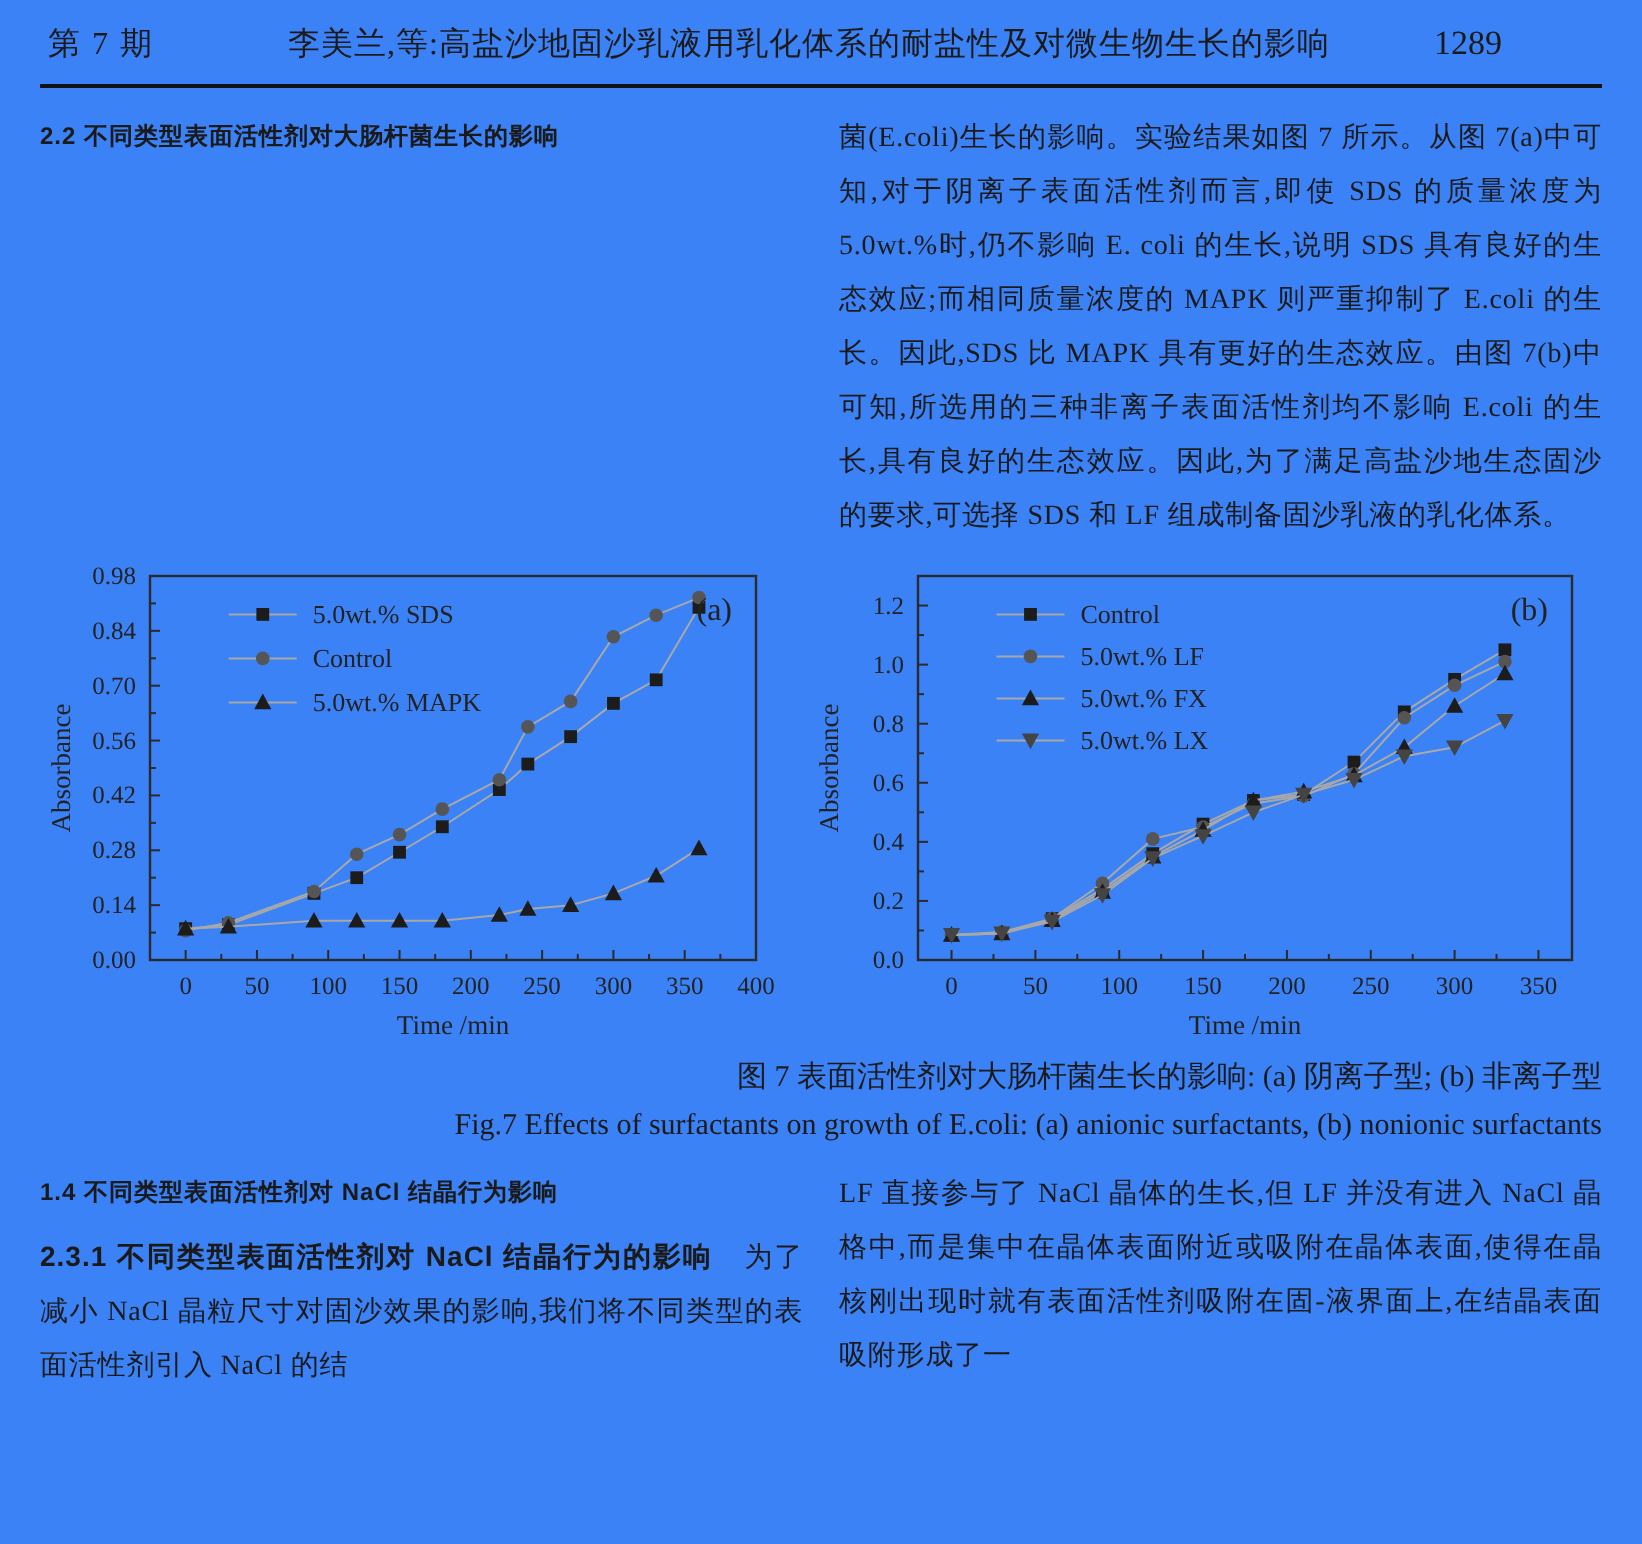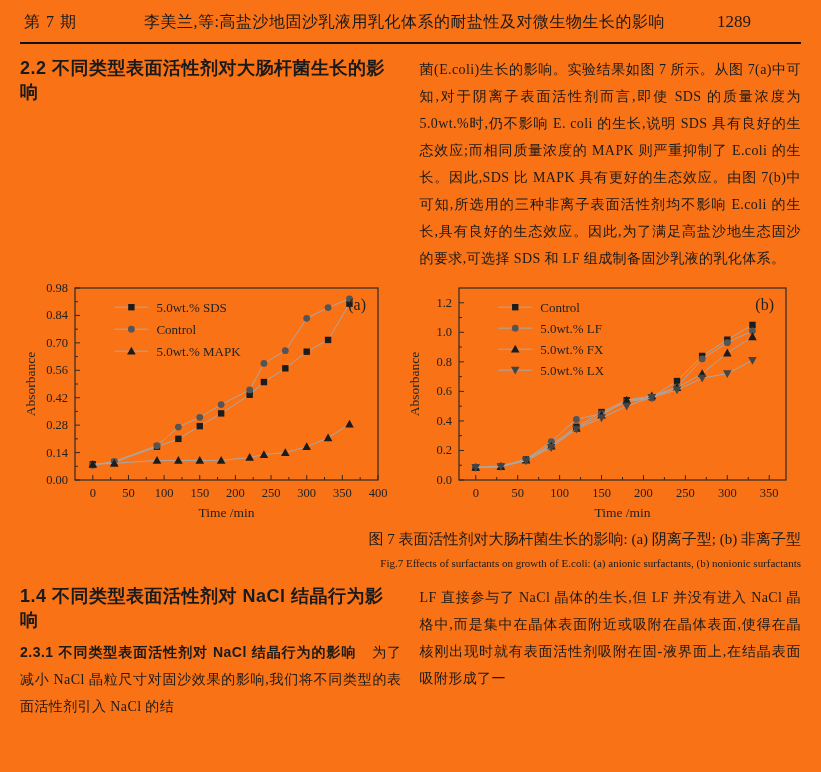--- a/index.html
+++ b/index.html
@@ -1,44 +1,44 @@
 <!DOCTYPE html>
 <html><head>
 <meta charset="utf-8">
 <style>
   html,body{margin:0;padding:0;background:#ffffff;}
   .page{
     width:821px;height:772px;box-sizing:border-box;
     padding:8px 20px 0 20px;overflow:hidden;position:relative;
-    font-family:"Liberation Serif","DejaVu Serif",serif;color:#1a1a1a;background:#f97316;
+    font-family:"Liberation Serif","DejaVu Serif",serif;color:#1a1a1a;background:#3b82f6;
   }
   header.pg{
     display:flex;align-items:baseline;border-bottom:2px solid #111;
     padding:4px 4px 9px 4px;font-size:16px;
   }
   .issue{width:120px;letter-spacing:1px;}
   .running-title{flex:1;text-align:left;letter-spacing:0.5px;}
   .pagenum{width:80px;text-align:left;font-size:17px;}
   .cols{display:flex;gap:18px;margin-top:12px;}
   .col{flex:1;min-width:0;}
   h3.sec{
     font-family:"Liberation Sans","DejaVu Sans",sans-serif;
-    font-size:18px;font-weight:700;margin:0 0 7px 0;line-height:24px;letter-spacing:0.5px;
+    font-size:12px;font-weight:700;margin:0 0 7px 0;line-height:24px;letter-spacing:0.5px;
   }
   p.body{
     font-size:14px;line-height:27px;margin:0;text-align:justify;
     text-justify:inter-character;letter-spacing:0.4px;
   }
   p.indent{text-indent:2em;}
   .b{font-weight:700;font-family:"Liberation Sans","DejaVu Sans",sans-serif;letter-spacing:0.5px;}
   figure.fig{margin:6px 0 0 0;}
   .charts{display:flex;justify-content:center;align-items:flex-start;gap:16px;}
   svg.chart{font-family:"Liberation Serif","DejaVu Serif",serif;display:block;}
   figcaption{ text-align:right;margin-top:5px;line-height:24px;font-size:15px;}
-  .cap-en{font-size:11px;}
+  .cap-en{font-size:15px;}
   .cols.bottom{margin-top:9px;}
   .sp{display:inline-block;width:1.1em;}
 </style>
 </head>
 <body>
 
 <div class="page">
 
   <header class="pg">
     <span class="issue">第 7 期</span>

